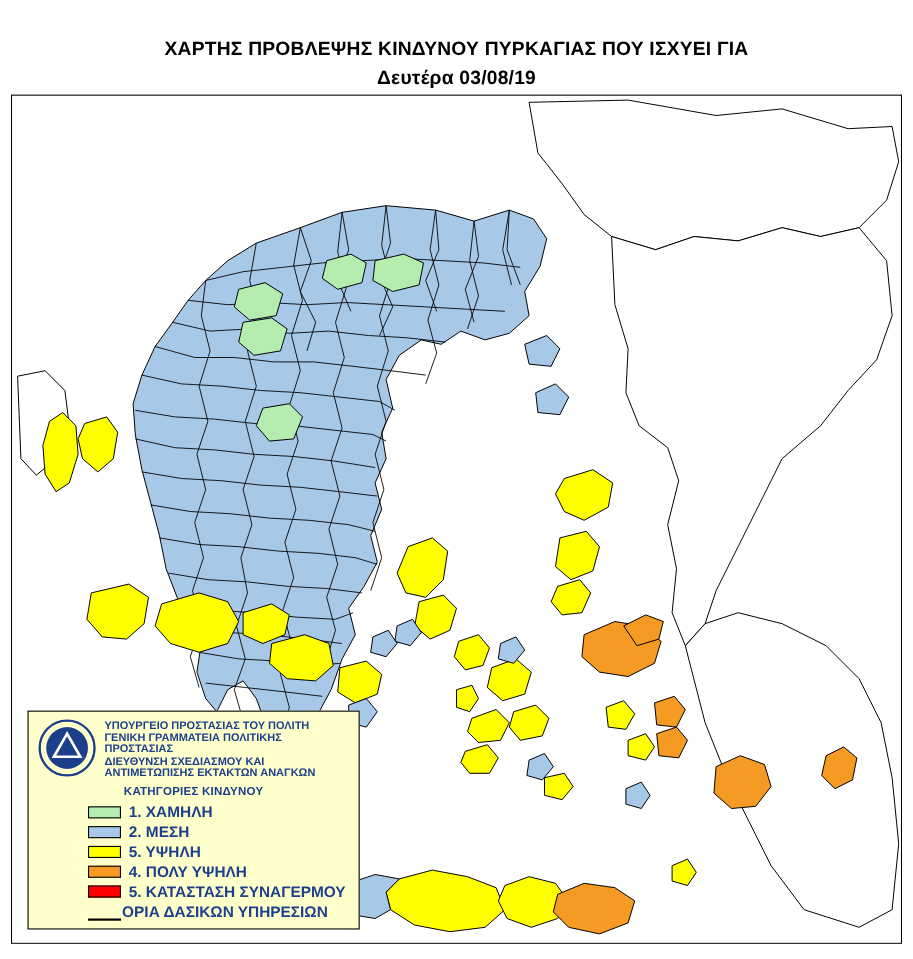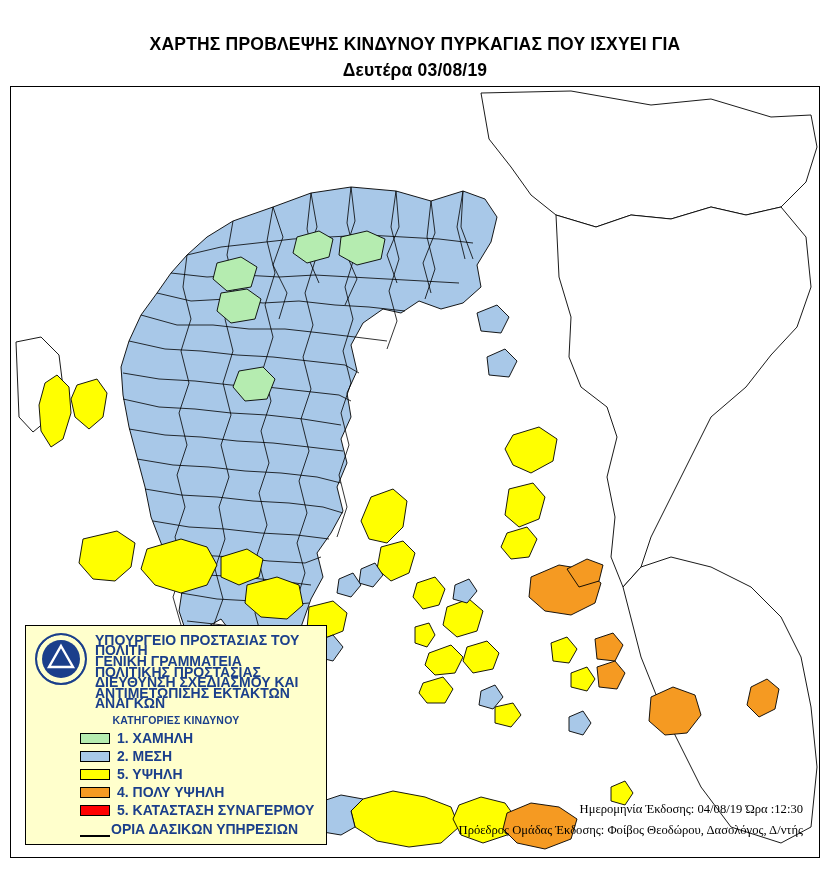--- a/index.html
+++ b/index.html
@@ -38,21 +38,21 @@
     position:absolute;
     left:14px; bottom:12px;
     width:302px;
     background:#ffffcc;
     border:1px solid #000;
     box-sizing:border-box;
     padding:6px 8px 7px 8px;
   }
   .legend-top{display:flex;align-items:flex-start;gap:7px;}
   .emblem{width:54px;height:54px;flex:0 0 54px;position:relative;}
-  .org-lines{font-size:14px;font-weight:bold;color:#1b3f8b;line-height:10.6px;padding-top:3px;}
+  .org-lines{font-size:10px;font-weight:bold;color:#1b3f8b;line-height:10.6px;padding-top:3px;}
   .legend-title{
     text-align:center;font-size:10.5px;font-weight:bold;color:#1b3f8b;
     margin:5px 0 4px 0;letter-spacing:0.2px;
   }
   .legend-rows{padding-left:46px;}
   .legend-row{display:flex;align-items:center;gap:7px;margin-bottom:2px;}
   .swatch{width:30px;height:11px;border:1px solid #000;box-sizing:border-box;}
   .legend-label{font-size:14px;font-weight:bold;color:#1b3f8b;}
   .legend-line-row{display:flex;align-items:flex-end;gap:1px;margin-top:3px;}
   .line-swatch{width:30px;height:0;border-top:2px solid #000;}
@@ -235,18 +235,14 @@
         <span class="swatch" style="background:#ff0000"></span>
         <span class="legend-label">5. ΚΑΤΑΣΤΑΣΗ ΣΥΝΑΓΕΡΜΟΥ</span>
       </div>
       <div class="legend-line-row">
         <span class="line-swatch"></span>
         <span class="legend-label">ΟΡΙΑ ΔΑΣΙΚΩΝ ΥΠΗΡΕΣΙΩΝ</span>
       </div>
     </div>
   </div>
 
-  <div class="footer">
-    <div>Ημερομηνία Έκδοσης: 04/08/19  Ώρα :12:30</div>
-    <div>Πρόεδρος Ομάδας Έκδοσης: Φοίβος Θεοδώρου,  Δασολόγος, Δ/ντής</div>
-  </div>
 
 </div>
 
 </body></html>

